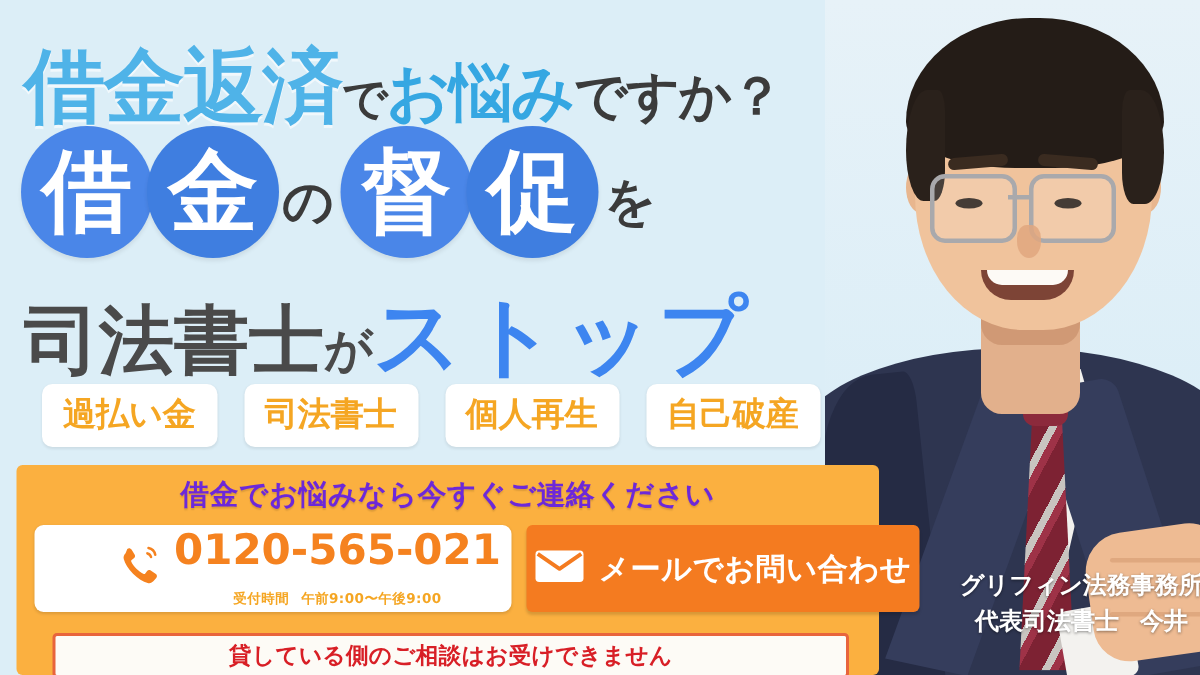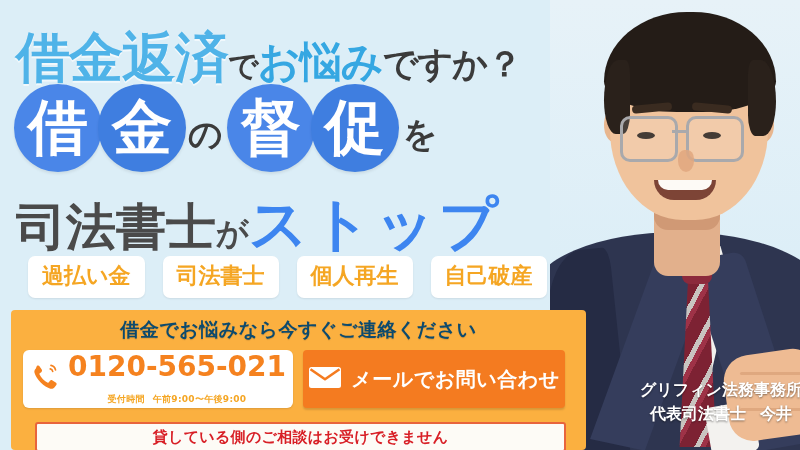--- a/index.html
+++ b/index.html
@@ -390,21 +390,21 @@
     position: absolute;
     left: 11px;
     top: 310px;
     width: 575px;
     height: 140px;
     background: #fbb040;
     border-radius: 4px;
   }
   .contact-title {
     text-align: center;
-    color: #0c4a6e;
+    color: #6d28d9;
     font-size: 19px;
     font-weight: 800;
     padding-top: 7px;
     letter-spacing: .5px;
     text-shadow: 0 1px 1px rgba(0,0,0,.12);
   }
   .contact-row {
     position: absolute;
     left: 12px;
     top: 40px;
@@ -415,20 +415,21 @@
   .phone-box {
     background: #ffffff;
     border-radius: 6px;
     width: 270px;
     height: 58px;
     display: flex;
     align-items: center;
     justify-content: center;
     gap: 8px;
     box-shadow: 0 1px 2px rgba(0,0,0,.12);
+    padding-left: 48px;
   }
   .phone-icon { flex: 0 0 auto; }
   .phone-text { display: flex; flex-direction: column; align-items: center; }
   .phone-number {
     color: #f5821f;
     font-size: 28px;
     font-weight: 800;
     letter-spacing: 0px;
     line-height: 1;
   }

